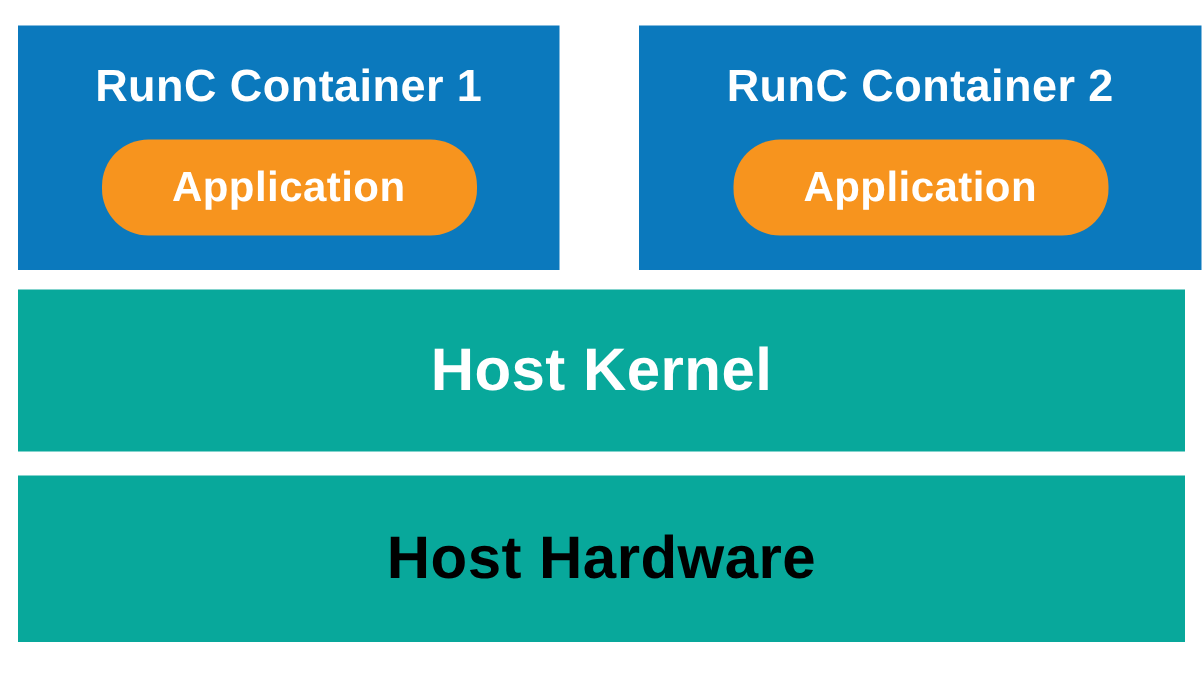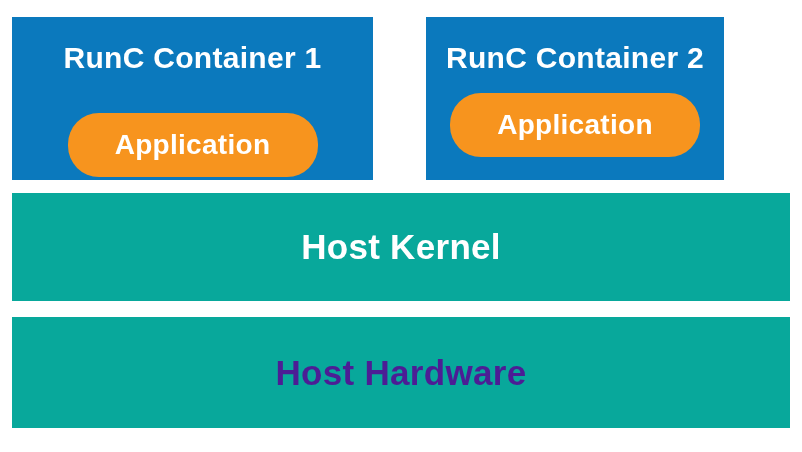--- a/index.html
+++ b/index.html
@@ -16,22 +16,22 @@
     overflow: hidden;
   }
   .container-box {
     position: absolute;
     top: 17px;
     height: 163px;
     display: flex;
     flex-direction: column;
     align-items: center;
   }
-  .container-box.left  { left: 12px;  width: 361px; gap: 20px; }
-  .container-box.right { left: 426px; width: 298px; }
+  .container-box.left  { left: 12px;  width: 361px; }
+  .container-box.right { left: 426px; width: 375px; }
   .container-title {
     margin-top: 24px;
     font-size: 30px;
     font-weight: 600;
     color: #ffffff;
     letter-spacing: 0.3px;
     line-height: 1.15;
     white-space: nowrap;
   }
   .app-pill {
@@ -55,21 +55,21 @@
     position: absolute;
     left: 12px;
     width: 778px;
     display: flex;
     align-items: center;
     justify-content: center;
   }
   .layer-bar.kernel   { top: 193px; height: 108px; }
   .layer-bar.hardware { top: 317px; height: 111px; }
   .layer-label {
-    font-size: 35px;
+    font-size: 40px;
     font-weight: 600;
     color: #ffffff;
     letter-spacing: 0.3px;
     white-space: nowrap;
   }
 </style>
 </head>
 <body>
 
 <div class="canvas">
@@ -86,16 +86,16 @@
     <div class="app-pill" style="background: rgb(247, 148, 30);">
       <span class="app-label" style="color: rgb(255, 255, 255);">Application</span>
     </div>
   </div>
 
   <div class="layer-bar kernel" style="background: rgb(8, 168, 155);">
     <span class="layer-label" style="color: rgb(255, 255, 255);">Host Kernel</span>
   </div>
 
   <div class="layer-bar hardware" style="background: rgb(8, 168, 155);">
-    <span class="layer-label" style="color: #4c1d95;">Host Hardware</span>
+    <span class="layer-label" style="color: #000000;">Host Hardware</span>
   </div>
 
 </div>
 
 </body></html>

